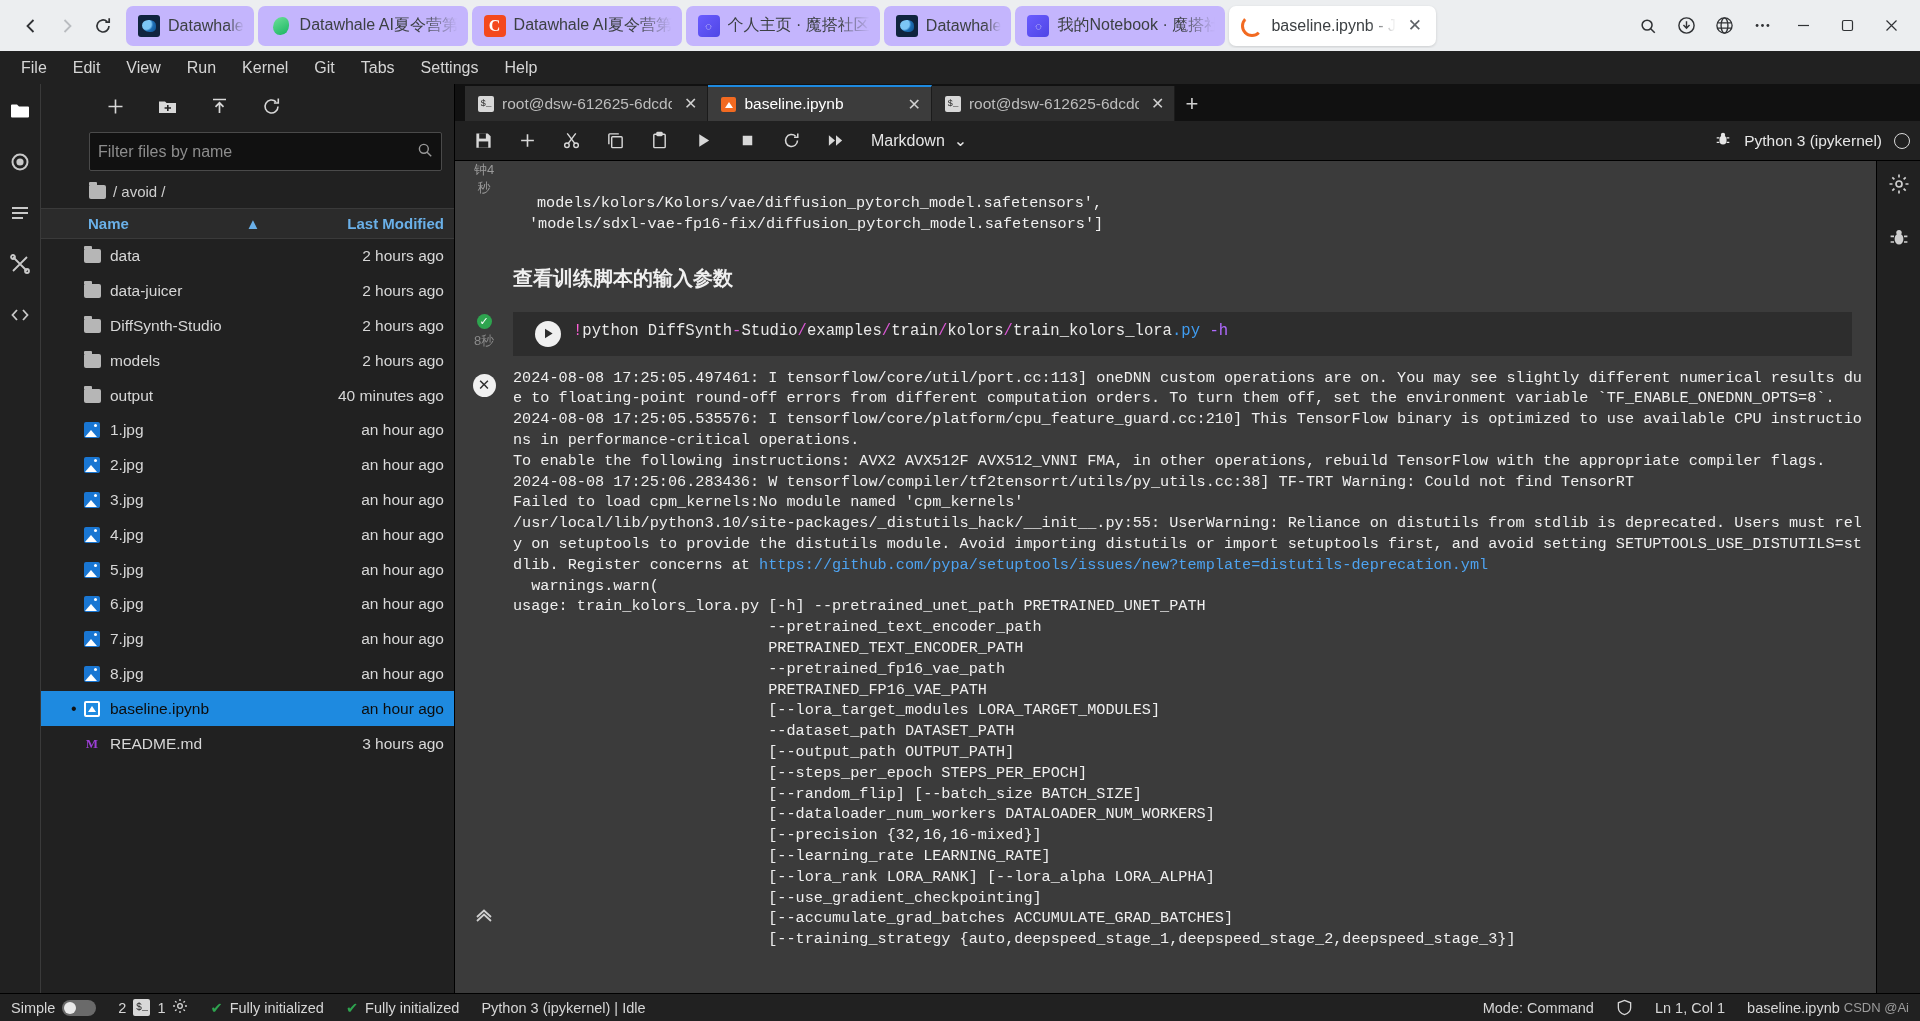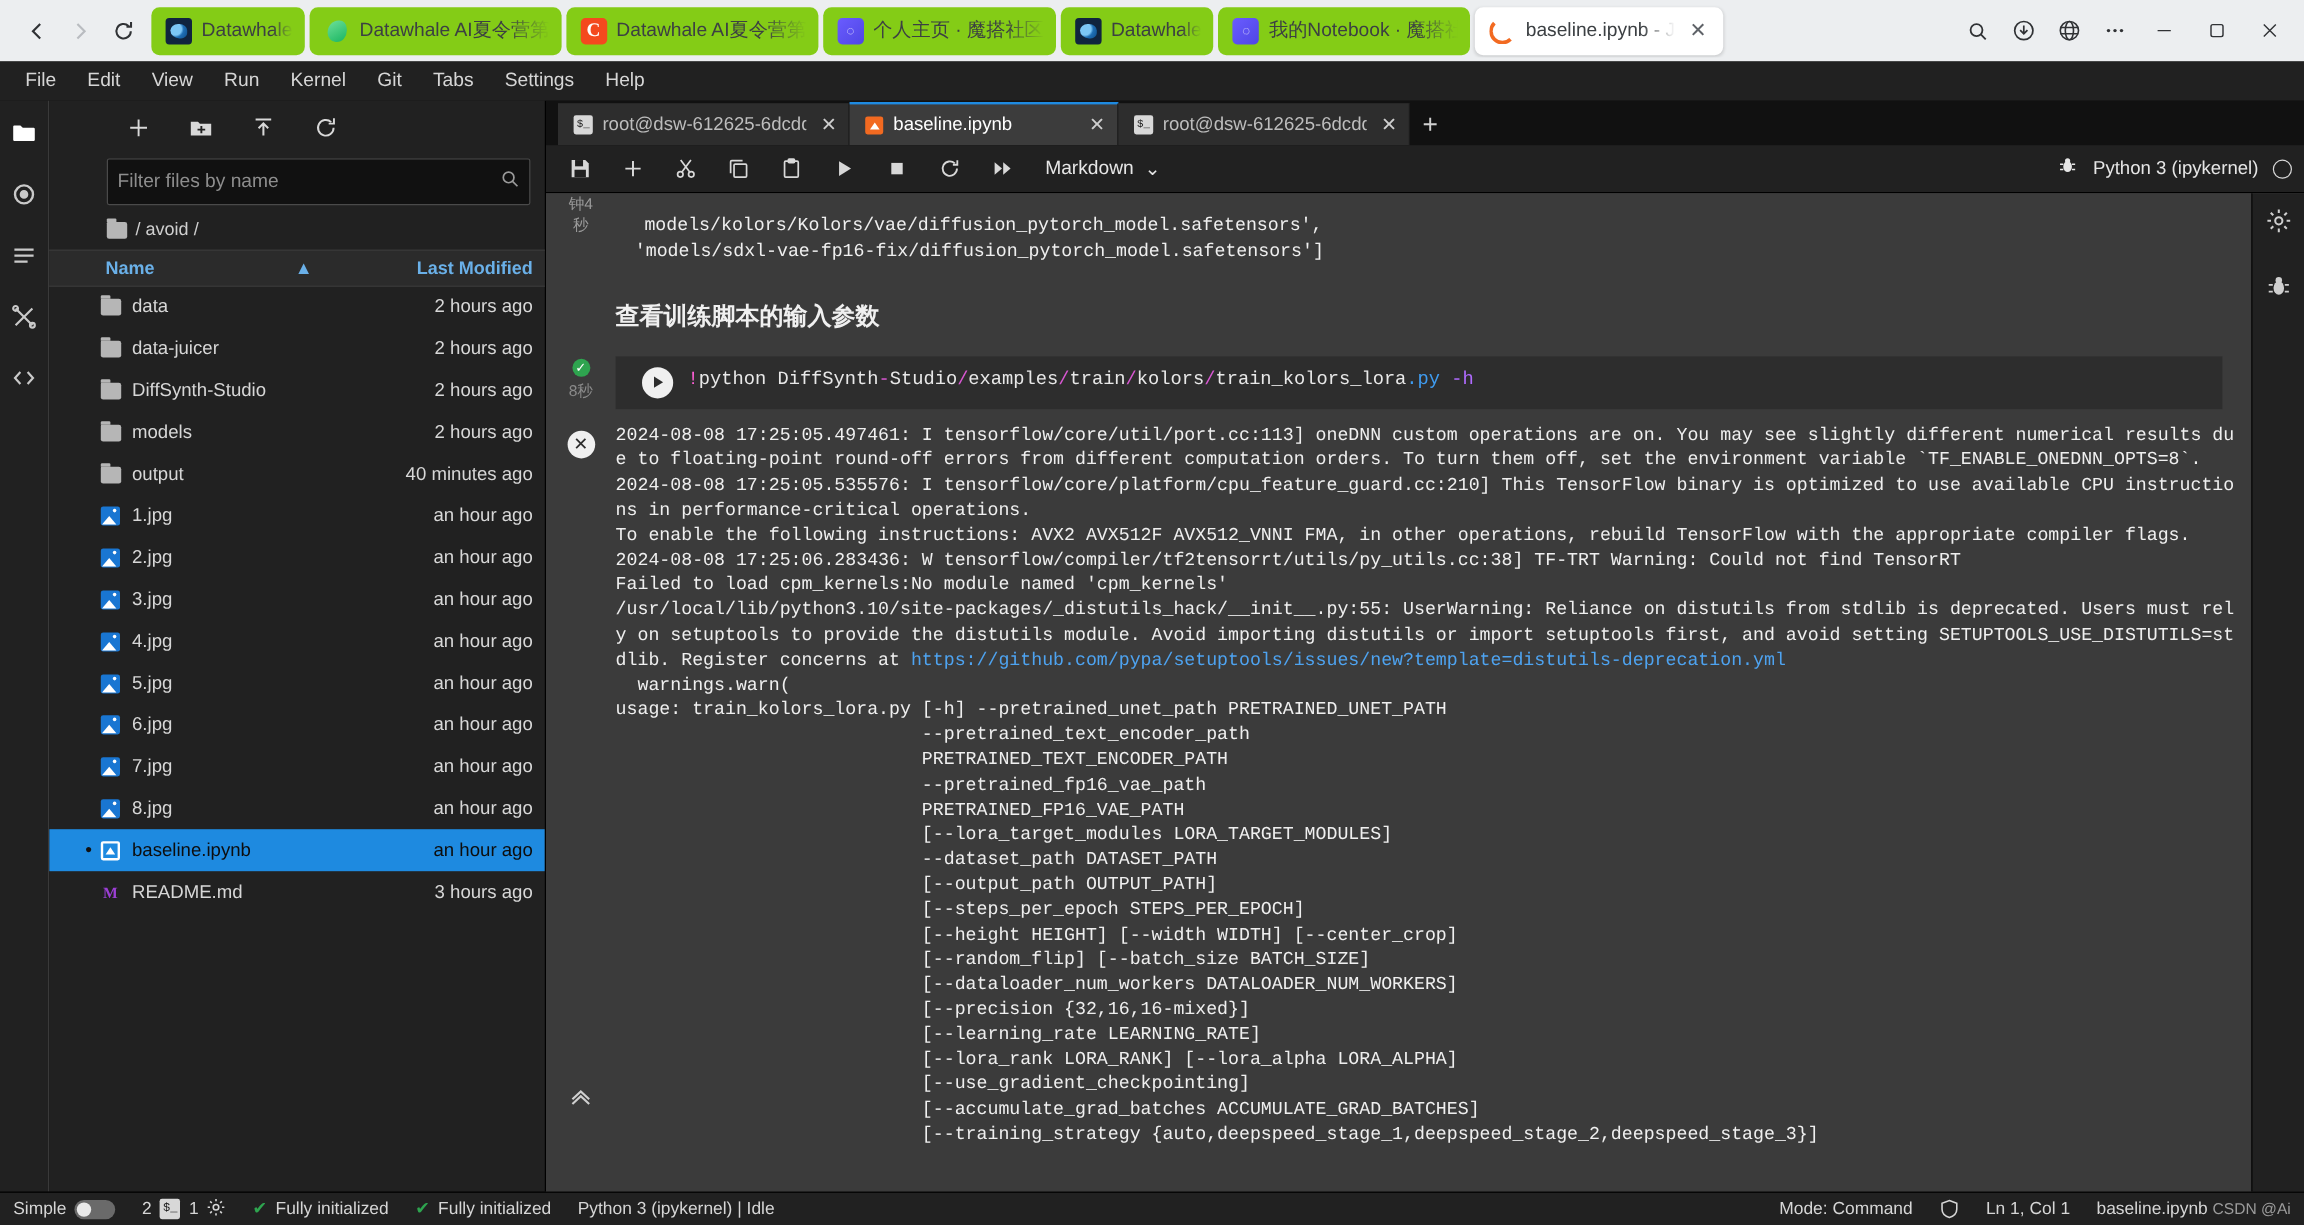--- a/index.html
+++ b/index.html
@@ -29,21 +29,21 @@
   .nav-btn svg { display:block; }
 
   .tabstrip { display: flex; align-items: center; flex: 1; overflow: hidden; height: 44px; }
   .btab {
     height: 40px;
     display: flex; align-items: center;
     gap: 8px;
     padding: 0 10px 0 12px;
     margin-right: 4px;
     border-radius: 7px;
-    background: #84cc16;
+    background: #c4b5fd;
     font-size: 16px;
     color: #3c4043;
     min-width: 0;
     max-width: 210px;
     position: relative;
   }
   .btab.active { background: #ffffff; box-shadow: 0 1px 3px rgba(0,0,0,.14); max-width: 215px;}
   .btab .tlabel {
     white-space: nowrap; overflow: hidden;
     flex: 1; min-width: 0;
@@ -611,21 +611,21 @@
       </div>
 
       <div id="nbarea">
         <div id="nbscroll">
 
           <div class="cellrow" style="background:#3b3b3b;">
             <div class="prompt-col" style="line-height:18px;padding-top:0;">
               <div style="white-space:pre-line;">钟4
 秒</div>
             </div>
-            <div style="flex:1;padding-top:17px;min-width:0;overflow:hidden;">
+            <div style="flex:1;padding-top:0;min-width:0;overflow:hidden;margin-top:32px;">
               <pre class="outtext" style="padding-left:24px;">models/kolors/Kolors/vae/diffusion_pytorch_model.safetensors',</pre>
               <pre class="outtext" style="padding-left:16px;">'models/sdxl-vae-fp16-fix/diffusion_pytorch_model.safetensors']</pre>
             </div>
           </div>
 
           <div class="cellrow" style="margin-top:26px;">
             <div class="prompt-col"></div>
             <div style="flex:1;min-width:0;">
               <div style="font-size:20px;color:#f0f0f0;font-weight:bold;padding:4px 0 4px 0;">查看训练脚本的输入参数</div>
             </div>
@@ -665,21 +665,20 @@
                   <pre class="outtext">  warnings.warn(</pre>
                   <pre class="outtext">usage: train_kolors_lora.py [-h] --pretrained_unet_path PRETRAINED_UNET_PATH</pre>
                   <pre class="outtext">                            --pretrained_text_encoder_path</pre>
                   <pre class="outtext">                            PRETRAINED_TEXT_ENCODER_PATH</pre>
                   <pre class="outtext">                            --pretrained_fp16_vae_path</pre>
                   <pre class="outtext">                            PRETRAINED_FP16_VAE_PATH</pre>
                   <pre class="outtext">                            [--lora_target_modules LORA_TARGET_MODULES]</pre>
                   <pre class="outtext">                            --dataset_path DATASET_PATH</pre>
                   <pre class="outtext">                            [--output_path OUTPUT_PATH]</pre>
                   <pre class="outtext">                            [--steps_per_epoch STEPS_PER_EPOCH]</pre>
-                  <pre class="outtext">                            [--height HEIGHT] [--width WIDTH] [--center_crop]</pre>
                   <pre class="outtext">                            [--random_flip] [--batch_size BATCH_SIZE]</pre>
                   <pre class="outtext">                            [--dataloader_num_workers DATALOADER_NUM_WORKERS]</pre>
                   <pre class="outtext">                            [--precision {32,16,16-mixed}]</pre>
                   <pre class="outtext">                            [--learning_rate LEARNING_RATE]</pre>
                   <pre class="outtext">                            [--lora_rank LORA_RANK] [--lora_alpha LORA_ALPHA]</pre>
                   <pre class="outtext">                            [--use_gradient_checkpointing]</pre>
                   <pre class="outtext">                            [--accumulate_grad_batches ACCUMULATE_GRAD_BATCHES]</pre>
                   <pre class="outtext">                            [--training_strategy {auto,deepspeed_stage_1,deepspeed_stage_2,deepspeed_stage_3}]</pre>
                 </div>
             </div>

